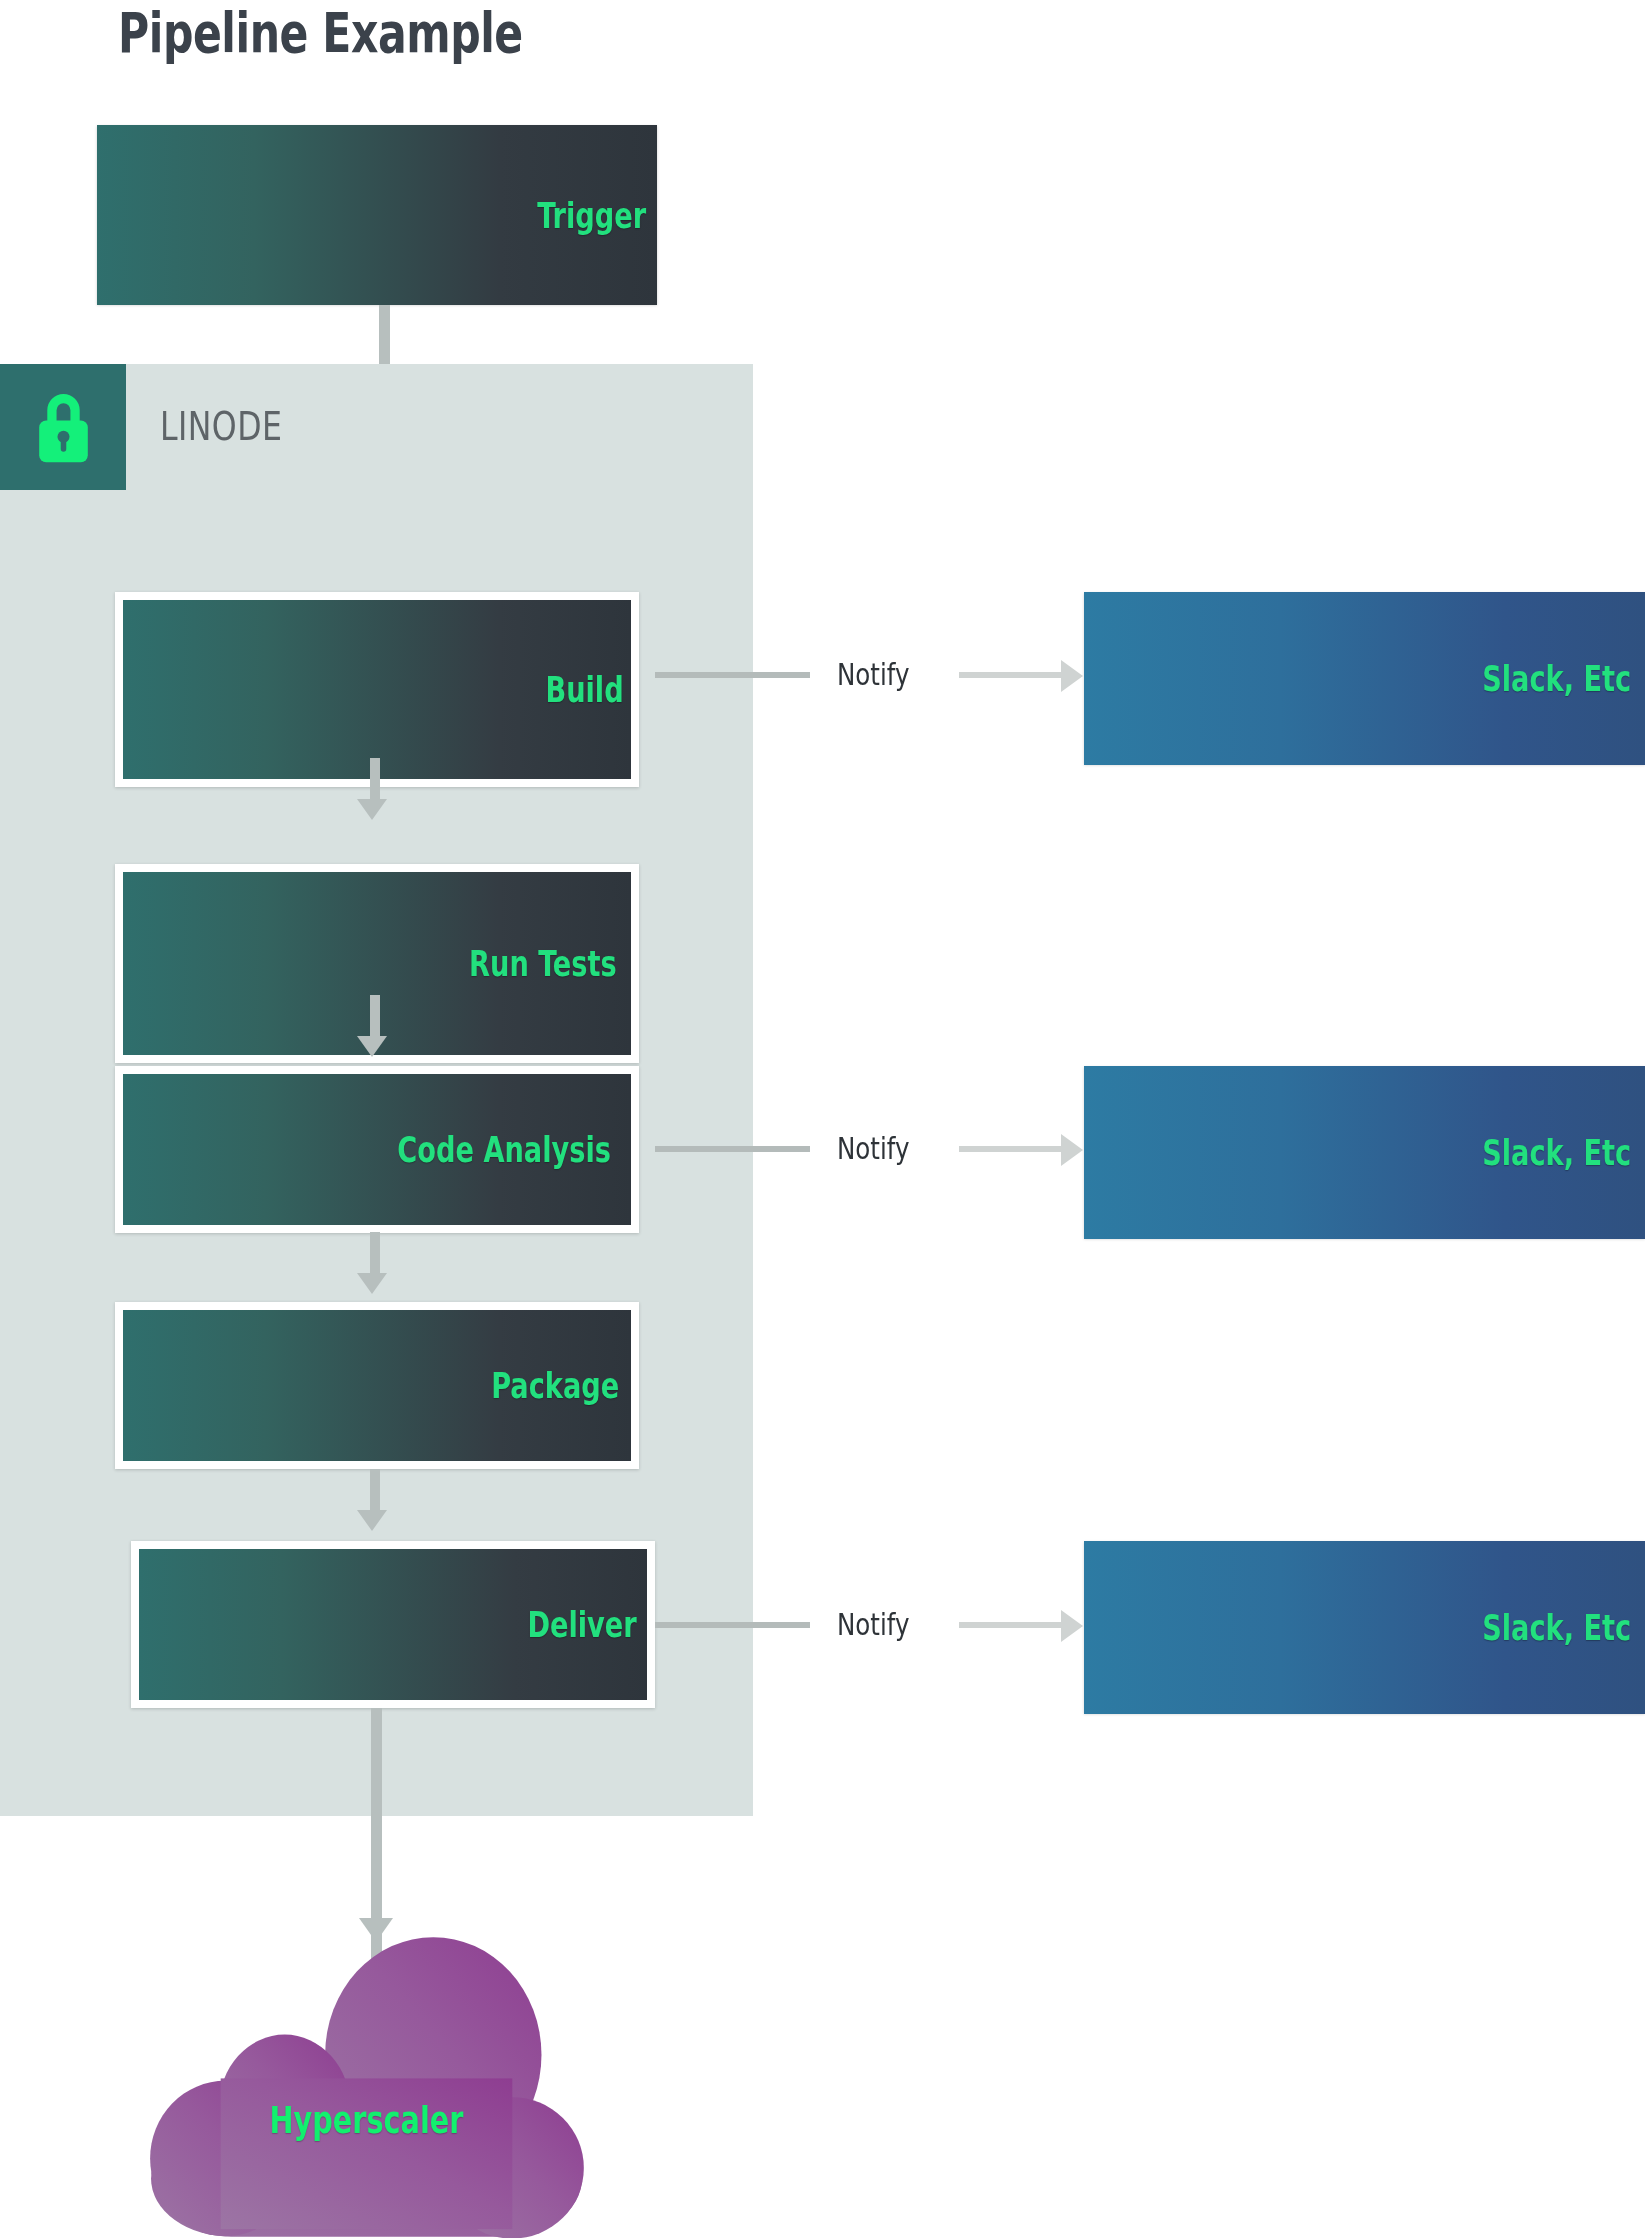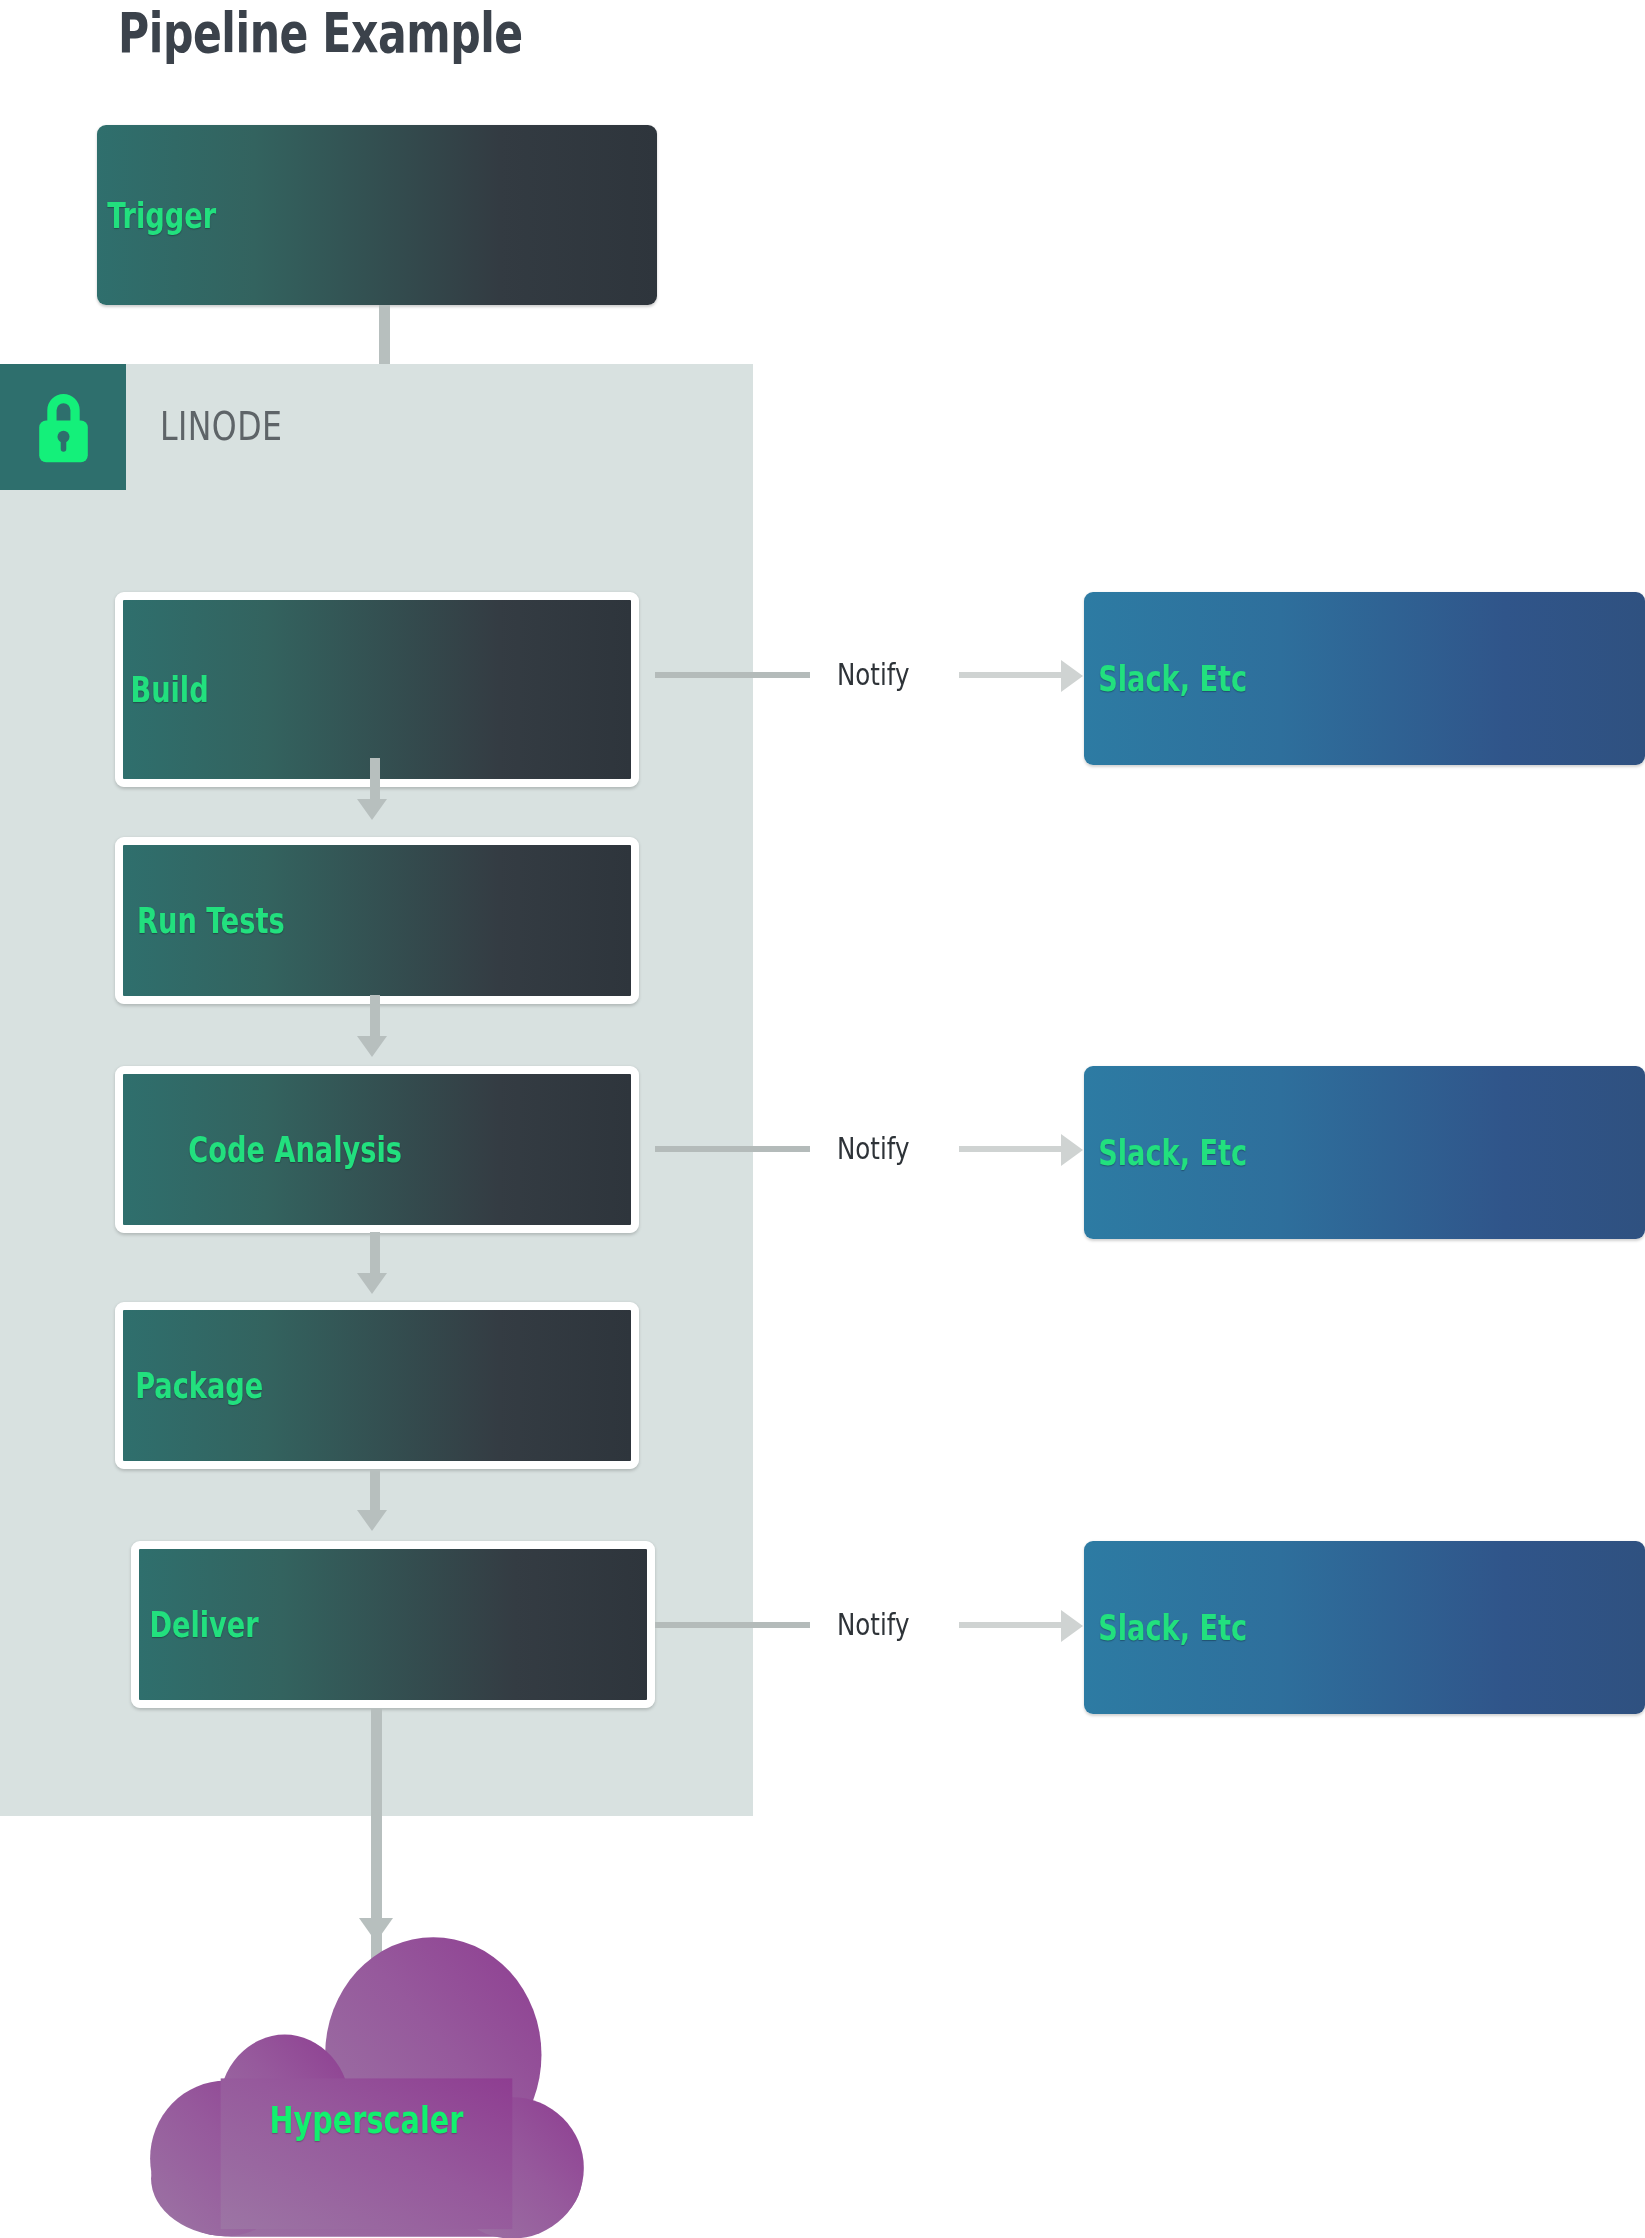--- a/index.html
+++ b/index.html
@@ -69,22 +69,21 @@
     white-space: nowrap;
     letter-spacing: 0.5px;
   }
 
   
   .node {
     position: absolute;
     box-sizing: border-box;
     display: flex;
     align-items: center;
-    justify-content: flex-start;
-    border-radius: 9px;
+    justify-content: flex-end;
   }
   .node .node-label {
     font-size: 36px;
     font-weight: bold;
     color: #22e07e;
     font-family: "DejaVu Sans Condensed", "DejaVu Sans", sans-serif;
     transform: scaleX(0.84);
     white-space: nowrap;
     text-shadow: 0 0.9px 1.4px rgba(0,0,0,0.30);
   }
@@ -191,21 +190,21 @@
 
   <div class="zone-label">LINODE</div>
 
   <div class="node node-stage" style="left:115px; top:592px; width:524px; height:195px;">
     <span class="node-label">Build</span>
   </div>
 
   <div class="conn-v" style="left:370px; top:758px; width:10.3px; height:49px;"></div>
   <div class="conn-v-head" style="left:357px; top:799px; border-left-width:15px; border-right-width:15px; border-top-width:21px;"></div>
 
-  <div class="node node-stage" style="left:115px; top:837px; width:524px; height:167px;">
+  <div class="node node-stage" style="left:115px; top:864px; width:524px; height:199px;">
     <span class="node-label">Run Tests</span>
   </div>
 
   <div class="conn-v" style="left:370px; top:995px; width:10.3px; height:49px;"></div>
   <div class="conn-v-head" style="left:357px; top:1036px; border-left-width:15px; border-right-width:15px; border-top-width:21px;"></div>
 
   <div class="node node-stage" style="left:115px; top:1066px; width:524px; height:167px;padding-left:45px;">
     <span class="node-label">Code Analysis</span>
   </div>
 

